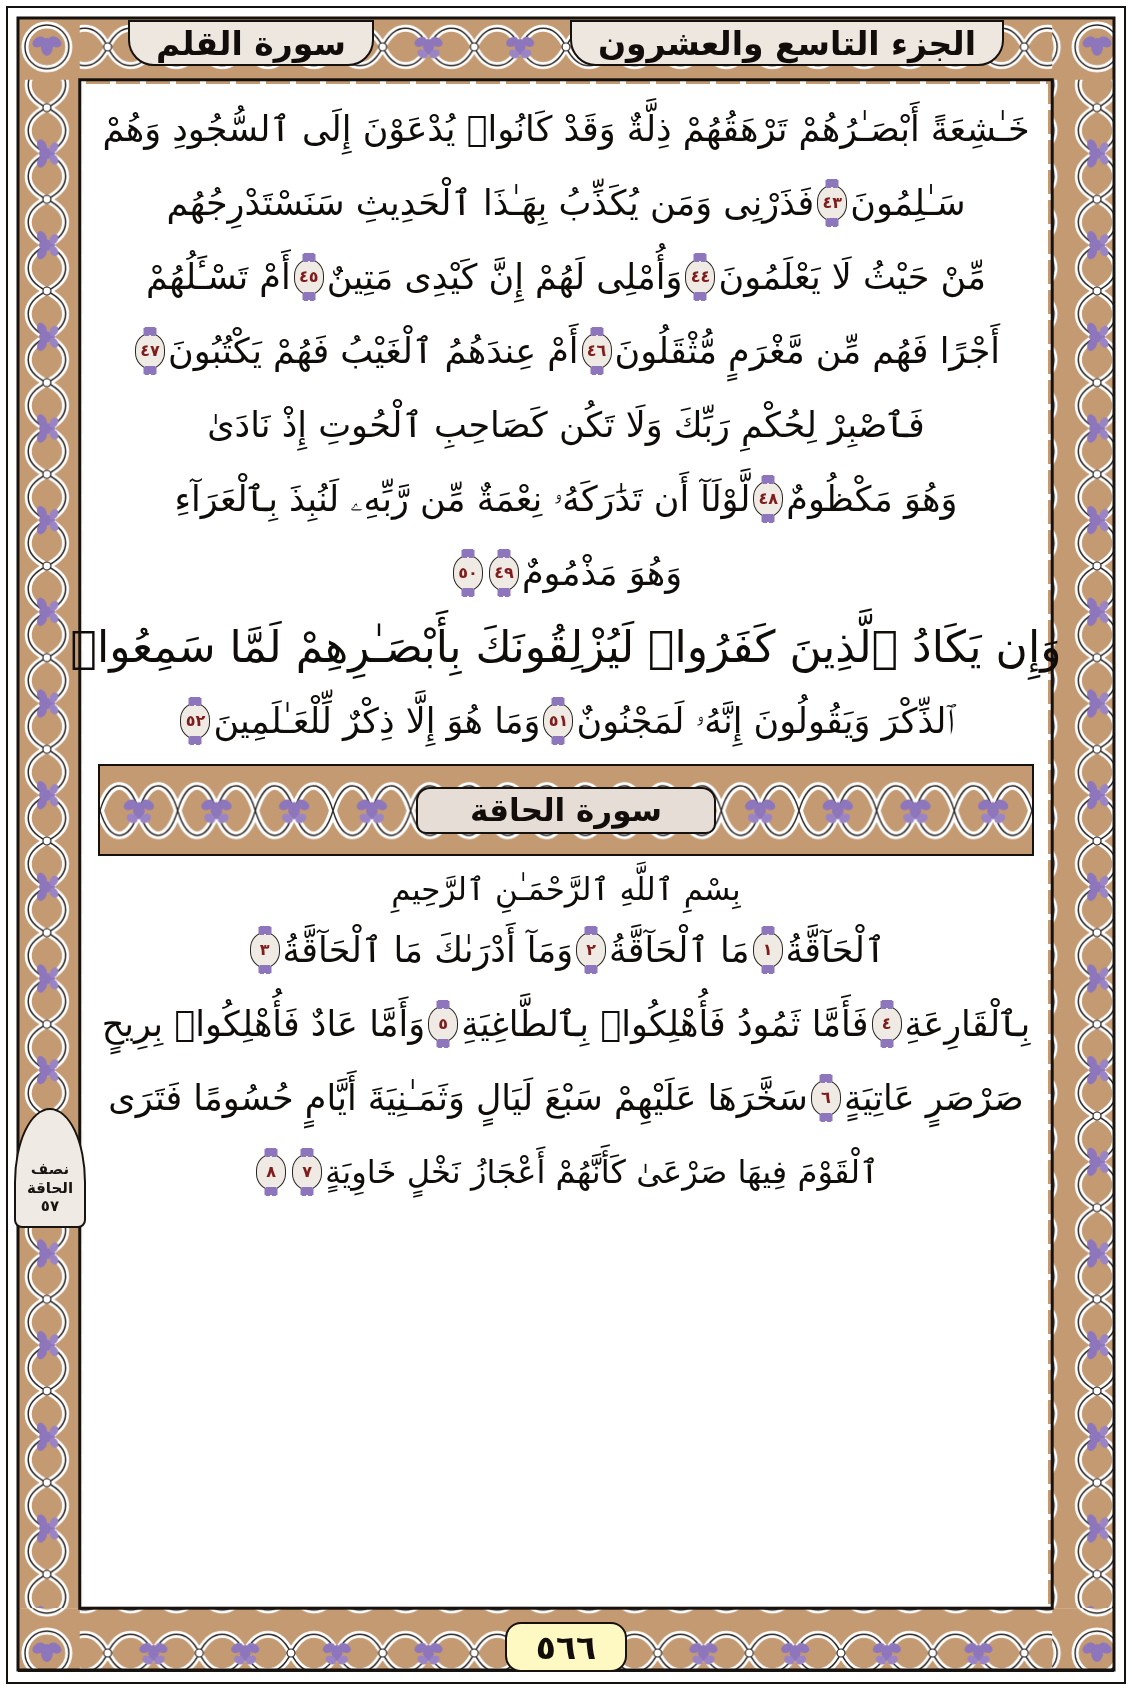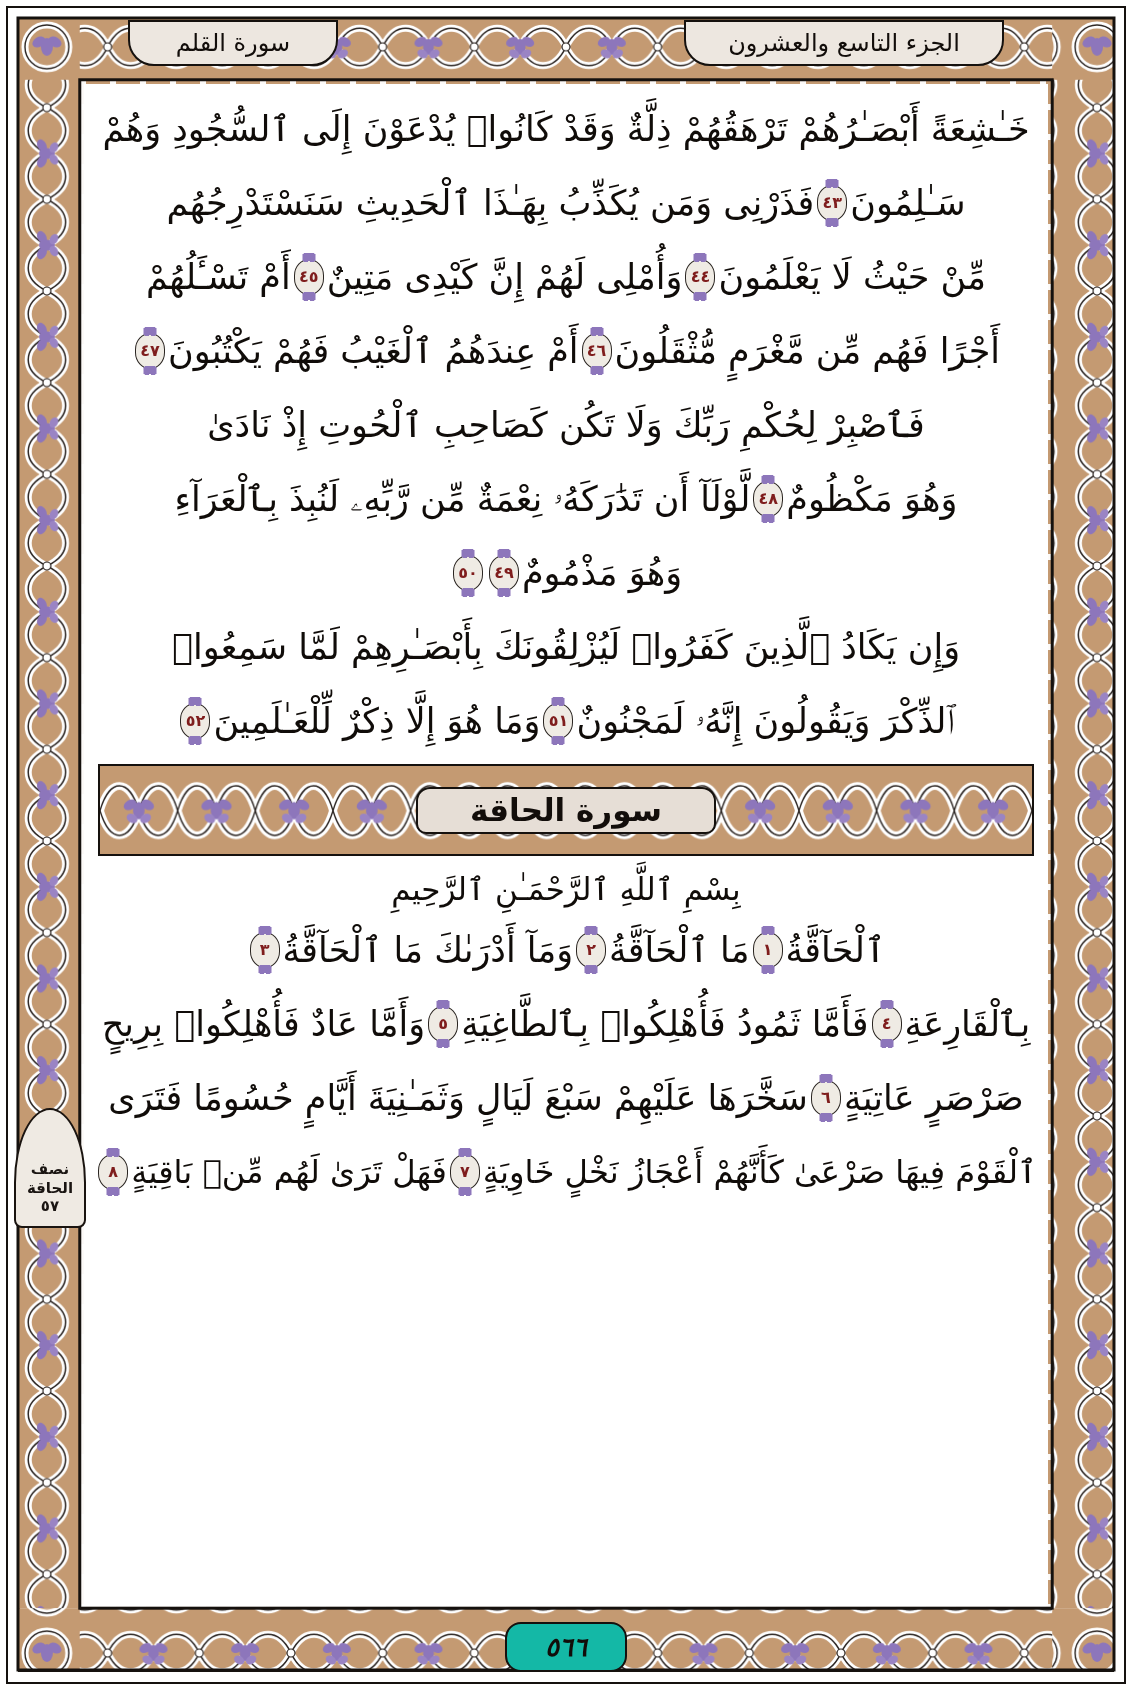--- a/index.html
+++ b/index.html
@@ -81,22 +81,22 @@
     margin-right:118px;
     min-width:320px;
   }
   .header-plate.right{
     border-radius:0 0 26px 26px;
     margin-left:118px;
     min-width:210px;
   }
   .header-text{
     font-family:"DejaVu Sans","Liberation Sans",sans-serif;
-    font-size:24px;
-    font-weight:400;
+    font-size:33px;
+    font-weight:700;
     color:#120d0a;
     white-space:nowrap;
     direction:rtl;
     line-height:1;
   }
 
   
   .ayah-block{
     direction:rtl;
     text-align:center;
@@ -226,30 +226,29 @@
   }
 
   
   .page-number-wrap{
     position:absolute;
     left:0;right:0;bottom:18px;
     display:flex;align-items:center;justify-content:center;
     z-index:7;
   }
   .page-number{
-    background:#14b8a6;
+    background:#fef9c3;
     border:2.5px solid #15110e;
     border-radius:16px;
     min-width:118px;height:46px;
     display:flex;align-items:center;justify-content:center;
     font-family:"DejaVu Sans","Liberation Sans",sans-serif;
-    font-size:26px;font-weight:700;
+    font-size:33px;font-weight:700;
     color:#120d0a;
     letter-spacing:2px;
-    font-style:italic;
   }
 
   .spacer{flex:1 1 auto;}
 </style>
 </head>
 <body>
 
 <div class="page">
 
   <div class="border-frame">
@@ -359,21 +358,21 @@
         <div class="qline" style="font-size: 35px;">
           <span class="seg">وَهُوَ مَكْظُومٌ</span>
           <span class="ayah-mark">٤٨</span>
           <span class="seg">لَّوْلَآ أَن تَدَٰرَكَهُۥ نِعْمَةٌ مِّن رَّبِّهِۦ لَنُبِذَ بِٱلْعَرَآءِ</span>
         </div>
         <div class="qline" style="font-size: 35px;">
           <span class="seg">وَهُوَ مَذْمُومٌ</span>
           <span class="ayah-mark">٤٩</span>
           <span class="ayah-mark">٥٠</span>
         </div>
-        <div class="qline" style="font-size: 35px; text-align: center;">
+        <div class="qline" style="font-size: 44px; text-align: center;">
           <span class="seg">وَإِن يَكَادُ ٱلَّذِينَ كَفَرُوا۟ لَيُزْلِقُونَكَ بِأَبْصَـٰرِهِمْ لَمَّا سَمِعُوا۟</span>
         </div>
         <div class="qline" style="font-size: 35px;">
           <span class="seg">ٱلذِّكْرَ وَيَقُولُونَ إِنَّهُۥ لَمَجْنُونٌ</span>
           <span class="ayah-mark">٥١</span>
           <span class="seg">وَمَا هُوَ إِلَّا ذِكْرٌ لِّلْعَـٰلَمِينَ</span>
           <span class="ayah-mark">٥٢</span>
         </div>
       </div>
 
@@ -421,21 +420,20 @@
           <span class="seg">وَأَمَّا عَادٌ فَأُهْلِكُوا۟ بِرِيحٍ</span>
         </div>
         <div class="qline" style="font-size: 35px;">
           <span class="seg">صَرْصَرٍ عَاتِيَةٍ</span>
           <span class="ayah-mark">٦</span>
           <span class="seg">سَخَّرَهَا عَلَيْهِمْ سَبْعَ لَيَالٍ وَثَمَـٰنِيَةَ أَيَّامٍ حُسُومًا فَتَرَى</span>
         </div>
         <div class="qline" style="font-size: 32.2px;">
           <span class="seg">ٱلْقَوْمَ فِيهَا صَرْعَىٰ كَأَنَّهُمْ أَعْجَازُ نَخْلٍ خَاوِيَةٍ</span>
           <span class="ayah-mark">٧</span>
-          <span class="seg">فَهَلْ تَرَىٰ لَهُم مِّنۢ بَاقِيَةٍ</span>
           <span class="ayah-mark">٨</span>
         </div>
       </div>
 
     <div class="spacer"></div>
   </div>
 
   <div class="hizb-marker">
     <div class="hz">نصف</div>
     <div class="hz">الحاقة</div>

